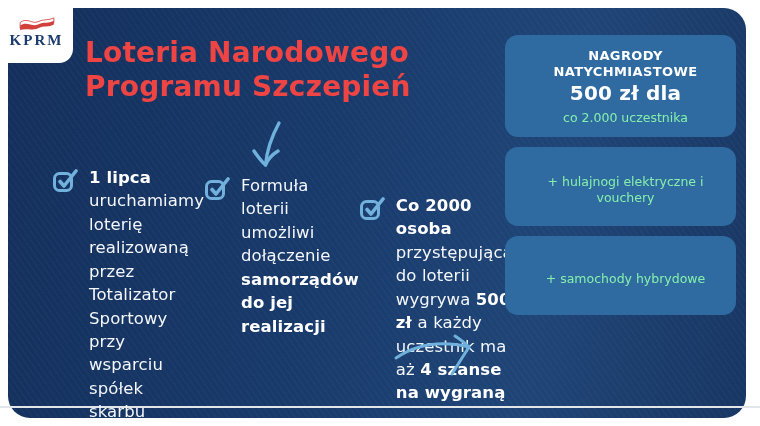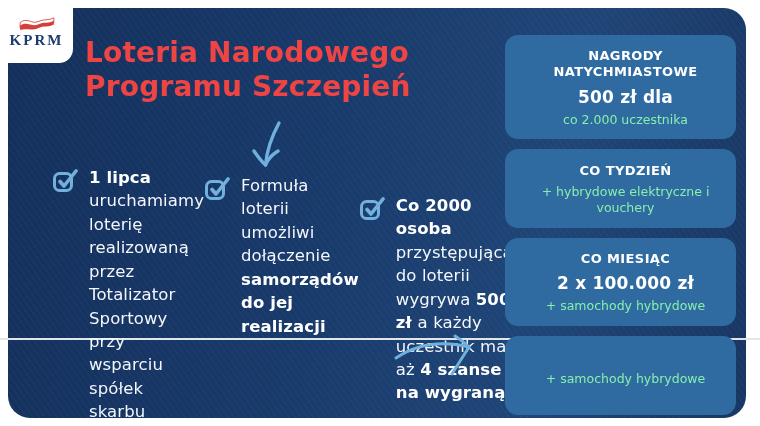--- a/index.html
+++ b/index.html
@@ -3,21 +3,21 @@
 <meta charset="utf-8">
 <style>
   * { margin: 0; padding: 0; box-sizing: border-box; }
   html, body { width: 760px; height: 426px; }
   body {
     font-family: "DejaVu Sans", sans-serif;
     background: #ffffff;
     position: relative;
     overflow: hidden;
   }
-  .stage { position: absolute; inset: 0; width: 760px; height: 340px; }
+  .stage { position: absolute; inset: 0; width: 760px; height: 408px; }
 
   
   .panel {
     position: absolute;
     left: 8px; top: 8px;
     width: 738px; height: 410px;
     border-radius: 22px;
     background: linear-gradient(100deg, #142f5b 0%, #183a6b 42%, #1f4577 72%, #183663 100%);
   }
   .panel::after {
@@ -116,23 +116,23 @@
     display: flex; flex-direction: column; justify-content: center;
     min-height: 79px;
   }
   .card-title {
     font-size: 13px;
     font-weight: 800;
     letter-spacing: 0.4px;
     line-height: 1.25;
   }
   .card-value {
-    font-size: 17px;
+    font-size: 20px;
     font-weight: 800;
-    margin-top: 6px;
+    margin-top: 0;
     letter-spacing: 0.2px;
   }
   .card-note {
     font-size: 12.5px;
     color: #86efac;
     margin-top: 5px;
     line-height: 1.25;
   }
 </style>
 </head>
@@ -188,26 +188,20 @@
     <path d="M63 6 C69 10 74 14 77 17 C72 25 66 34 60 44" fill="none" stroke="currentColor" stroke-width="3" stroke-linecap="round" stroke-linejoin="round"></path>
   </svg>
 
   <div class="cards">
     <div class="card">
       <div class="card-title">NAGRODY NATYCHMIASTOWE</div>
       <div class="card-value">500 zł dla</div>
       <div class="card-note">co 2.000 uczestnika</div>
     </div>
     <div class="card">
-      <div class="card-title">CO TYDZIEŃ</div>
-      <div class="card-note">+ hybrydowe elektryczne i vouchery</div>
-    </div>
-    <div class="card">
-      <div class="card-title">CO MIESIĄC</div>
-      <div class="card-value">2 x 100.000 zł</div>
-      <div class="card-note">+ samochody hybrydowe</div>
+      <div class="card-note">+ hulajnogi elektryczne i vouchery</div>
     </div>
     <div class="card">
       <div class="card-note">+ samochody hybrydowe</div>
     </div>
   </div>
 
 </div>
 
 </body></html>

